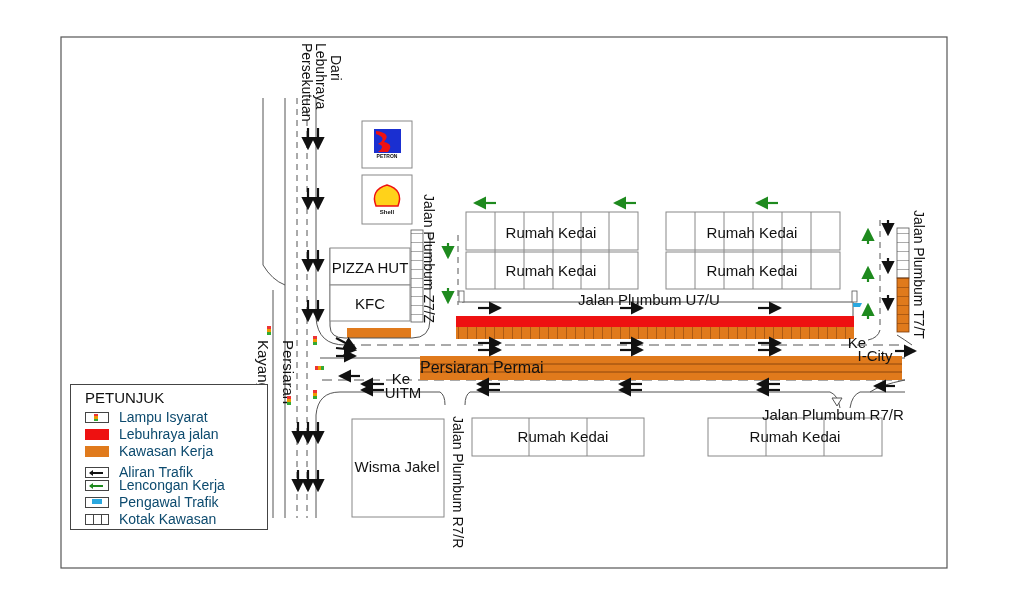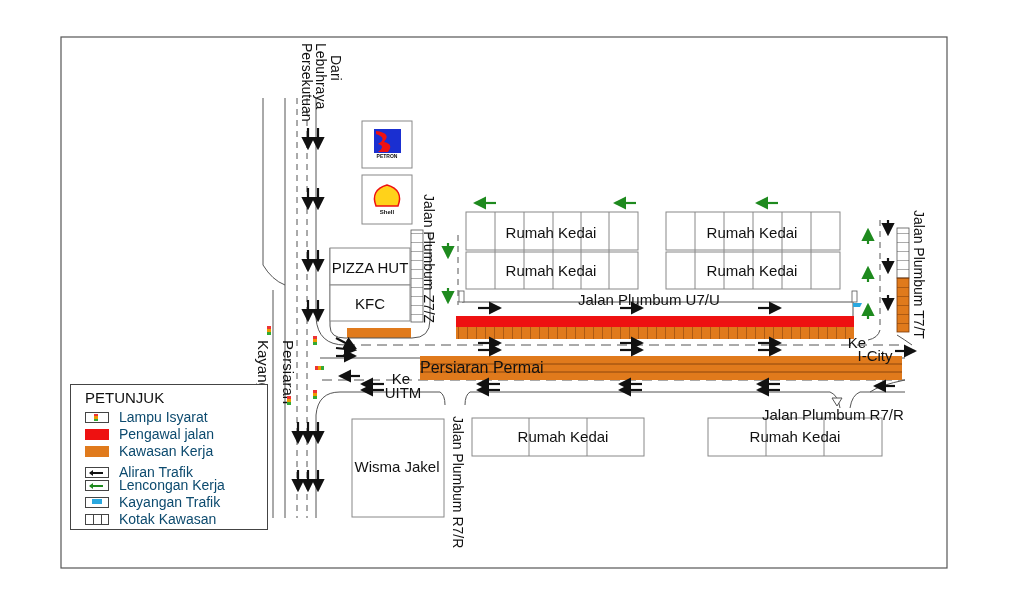--- a/index.html
+++ b/index.html
@@ -249,21 +249,21 @@
 <div class="legend">
   <div class="title">PETUNJUK</div>
   <div class="row" style="top:25px">
     <span class="sw">
         <span style="position:absolute;left:8px;top:1px;width:4px;height:7px;background:linear-gradient(#e33 0 33%,#e90 33% 66%,#3a3 66%);"></span>
       </span>
     <span class="txt">Lampu Isyarat</span>
   </div>
   <div class="row" style="top:42px">
     <span class="sw" style="background:#ee1111;border-color:#ee1111"></span>
-    <span class="txt">Pengawal jalan</span>
+    <span class="txt">Lebuhraya jalan</span>
   </div>
   <div class="row" style="top:59px">
     <span class="sw" style="background:#e07a1c;border-color:#e07a1c"></span>
     <span class="txt">Kawasan Kerja</span>
   </div>
   <div class="row" style="top:80px">
     <span class="sw">
         <span style="position:absolute;left:4px;top:4px;width:13px;height:2px;background:#111;"></span>
         <span style="position:absolute;left:3px;top:2px;width:0;height:0;border-top:3px solid transparent;border-bottom:3px solid transparent;border-right:4px solid #111;"></span>
       </span>
@@ -273,19 +273,19 @@
     <span class="sw">
         <span style="position:absolute;left:4px;top:4px;width:13px;height:2px;background:#1e8a1e;"></span>
         <span style="position:absolute;left:3px;top:2px;width:0;height:0;border-top:3px solid transparent;border-bottom:3px solid transparent;border-right:4px solid #1e8a1e;"></span>
       </span>
     <span class="txt">Lencongan Kerja</span>
   </div>
   <div class="row" style="top:110px">
     <span class="sw">
         <span style="position:absolute;left:6px;top:1px;width:10px;height:5px;background:#2aa8e0;"></span>
       </span>
-    <span class="txt">Kayangan Trafik</span>
+    <span class="txt">Pengawal Trafik</span>
   </div>
   <div class="row" style="top:127px">
     <span class="sw" style="background:linear-gradient(90deg,#fff 0 7px,#444 7px 8px,#fff 8px 15px,#444 15px 16px,#fff 16px);"></span>
     <span class="txt">Kotak Kawasan</span>
   </div>
 </div>
 
 </body></html>

